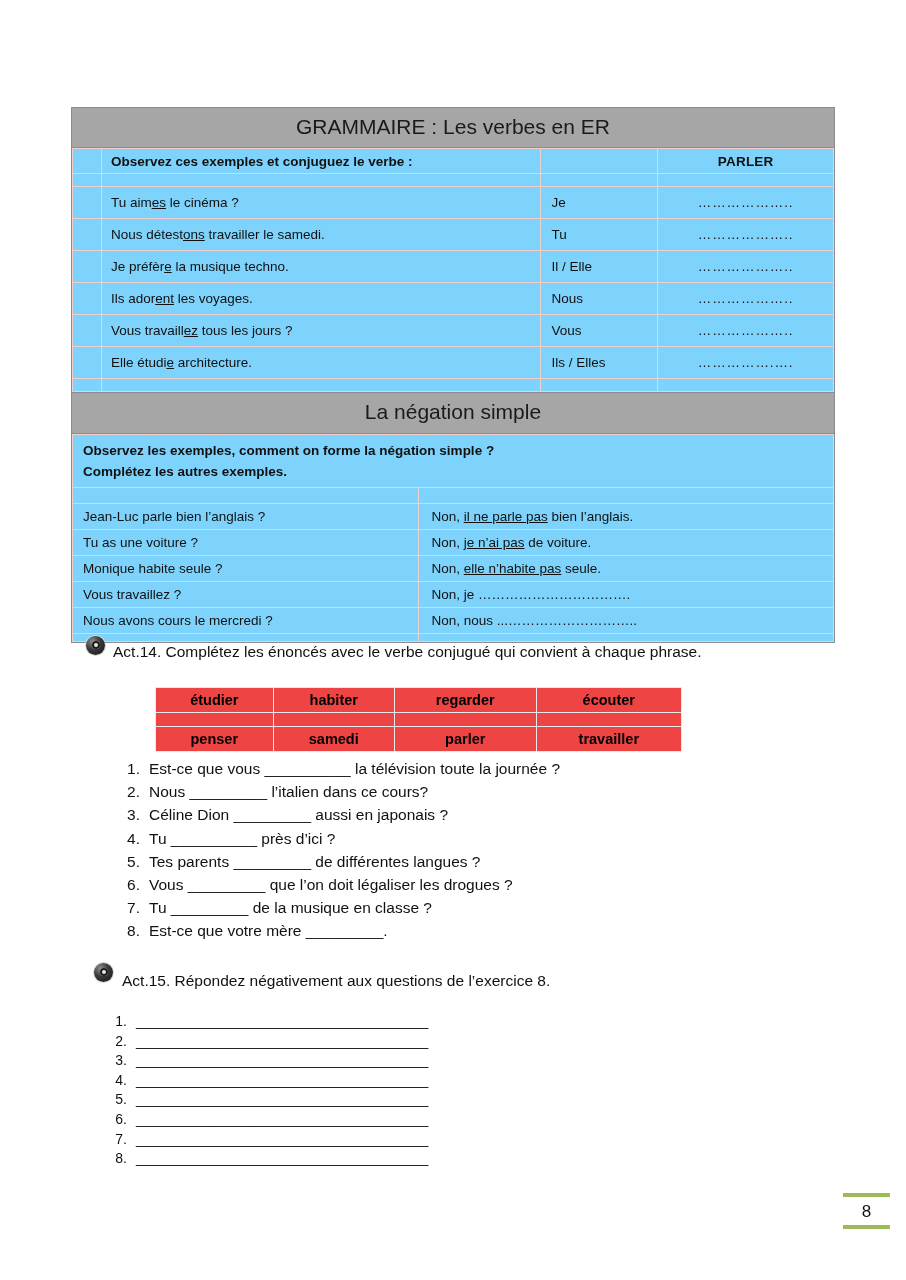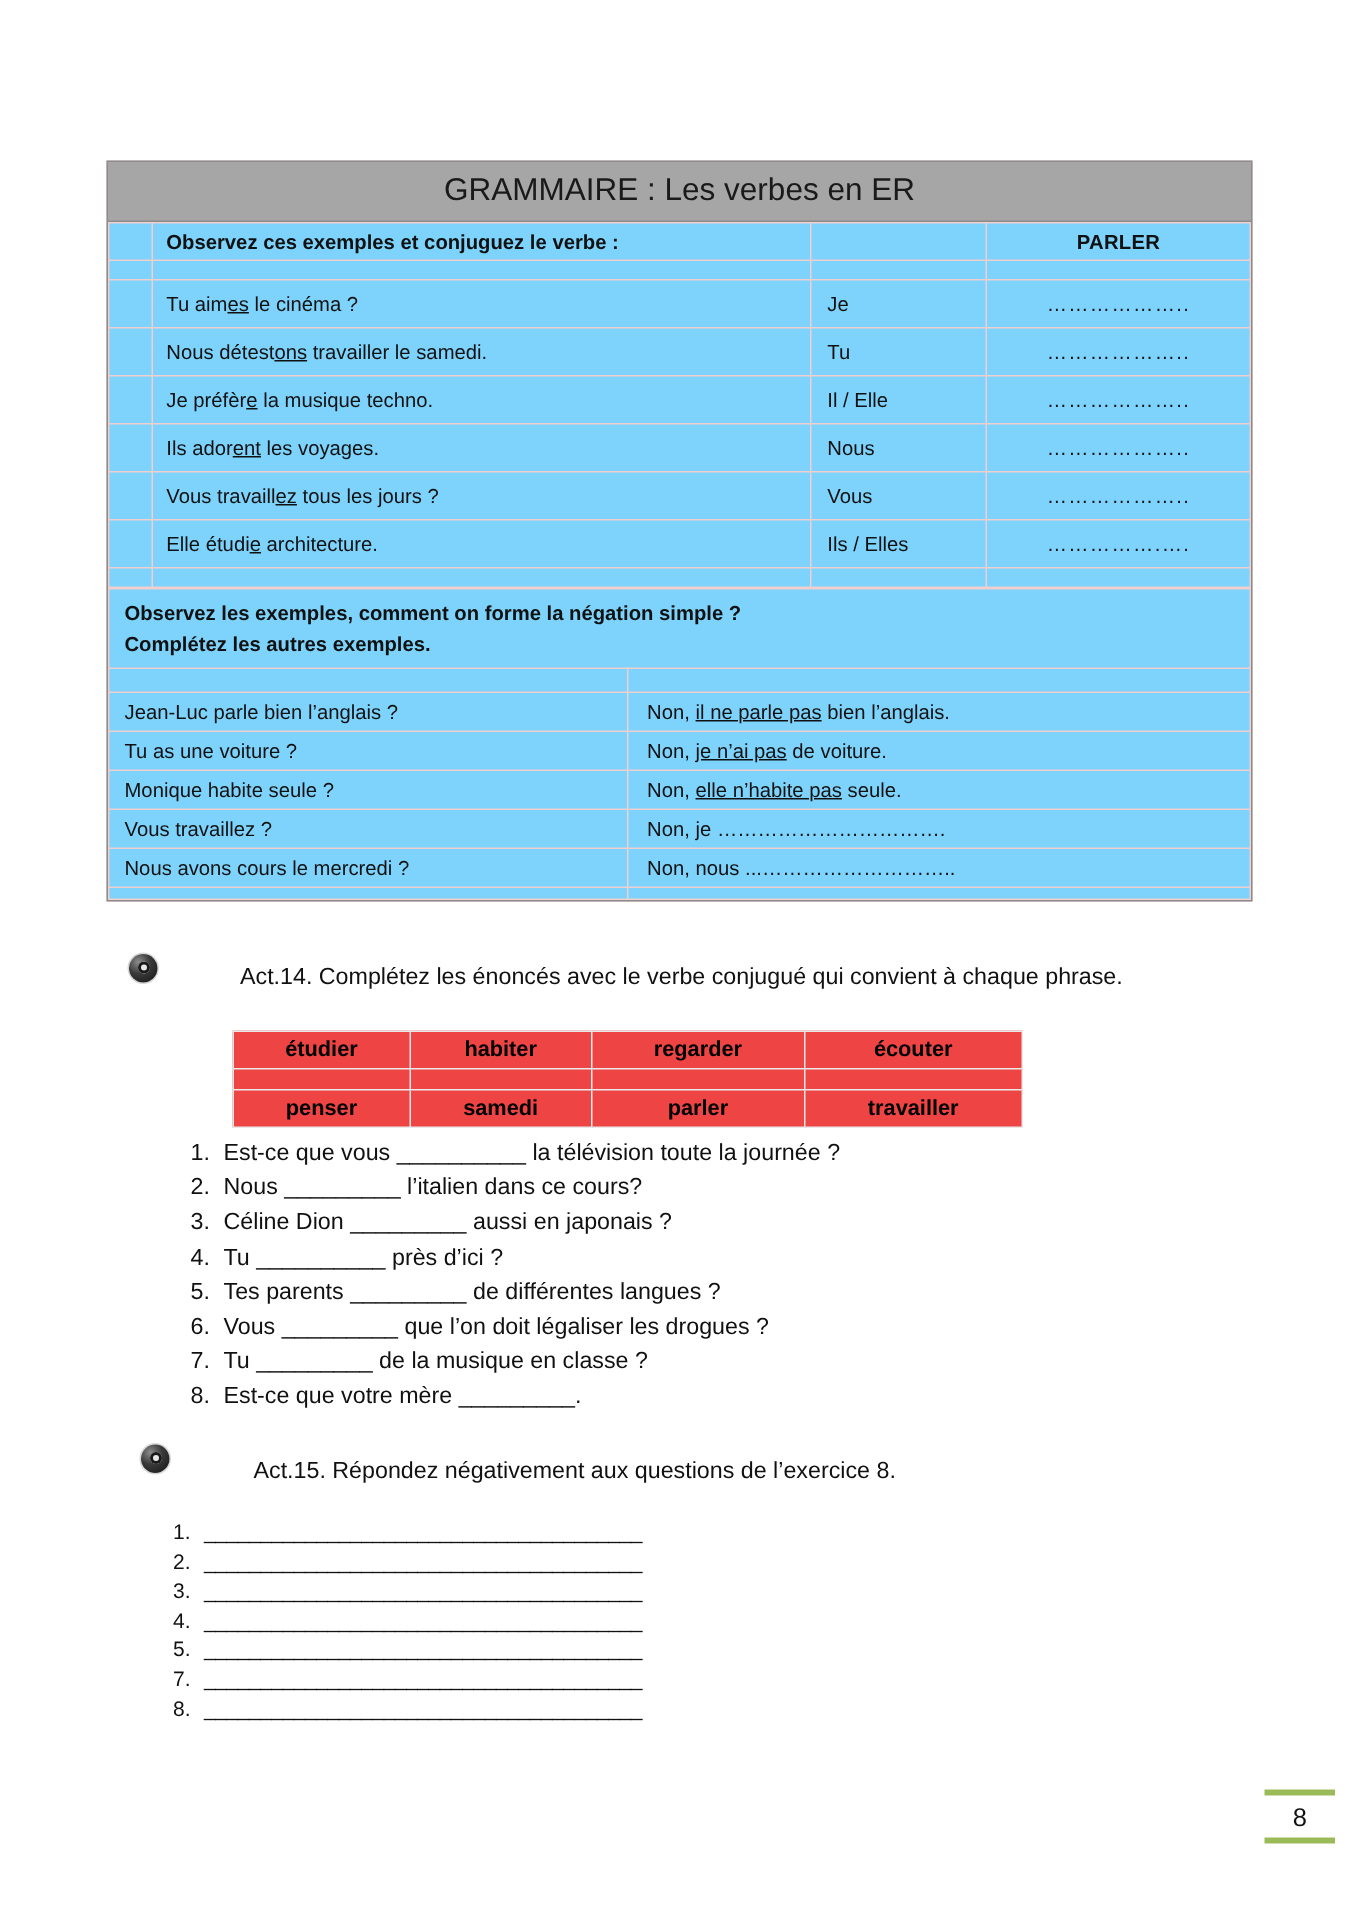--- a/index.html
+++ b/index.html
@@ -98,21 +98,20 @@
   .row-neg td { height: 26px; }
   .neg-gap td { height: 16px; }
   .neg-tail td { height: 8px; }
 
   
   .act {
     position: absolute;
     font-size: 15.5px;
     color: #111111;
     white-space: nowrap;
-    margin-left: 47px;
   }
   .act-icon {
     position: absolute;
     width: 19px;
     height: 19px;
     border-radius: 50%;
     background: radial-gradient(circle at 33% 28%, #8d8d8d 0%, #3a3a3a 42%, #141414 100%);
     box-shadow: 0 0 0 1px #d8d8d8;
   }
   .act-icon::after {
@@ -273,20 +272,21 @@
       </tr>
       <tr class="row-spacer">
         <td class="c-gutter"></td>
         <td class="c-ex"></td>
         <td class="c-pro"></td>
         <td class="c-ans"></td>
       </tr>
     </tbody>
       </table>
 
+    <div class="band band-2">La négation simple</div>
 
     <table class="tbl">
       <tbody>
           <tr>
         <td class="n-intro" colspan="2">
           <span>Observez les exemples, comment on forme la négation simple ?</span><br>
           <span>Complétez les autres exemples.</span>
         </td>
       </tr>
       <tr class="neg-gap">
@@ -361,20 +361,21 @@
 
   <div class="act-icon" style="left:94px; top:963px;"></div>
   <div class="act" style="left:122px; top:972px;">Act.15. Répondez négativement aux questions de l’exercice 8.</div>
 
   <ul class="ans-list">
     <li><span class="num">1.</span><span class="ans-rule">_______________________________________</span></li>
     <li><span class="num">2.</span><span class="ans-rule">_______________________________________</span></li>
     <li><span class="num">3.</span><span class="ans-rule">_______________________________________</span></li>
     <li><span class="num">4.</span><span class="ans-rule">_______________________________________</span></li>
     <li><span class="num">5.</span><span class="ans-rule">_______________________________________</span></li>
+    <li><span class="num">6.</span><span class="ans-rule">_______________________________________</span></li>
     <li><span class="num">7.</span><span class="ans-rule">_______________________________________</span></li>
     <li><span class="num">8.</span><span class="ans-rule">_______________________________________</span></li>
   </ul>
 
   <div class="footer">
     <div class="bar"></div>
     <div class="pg">8</div>
     <div class="bar"></div>
   </div>
 

